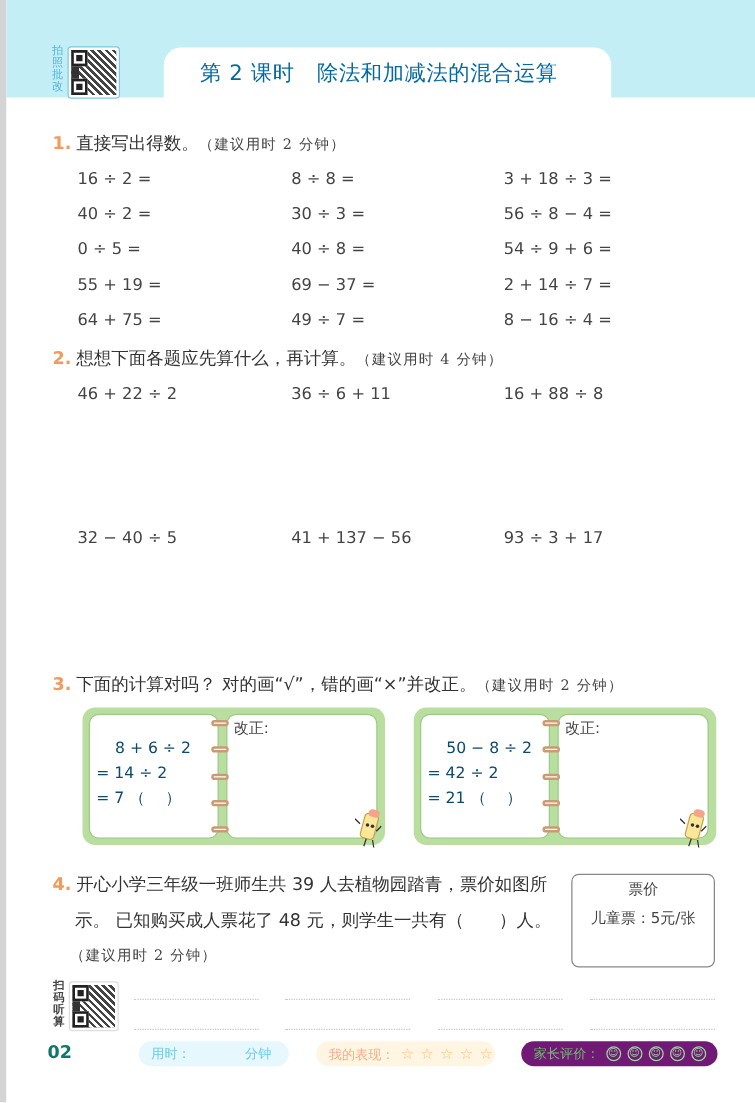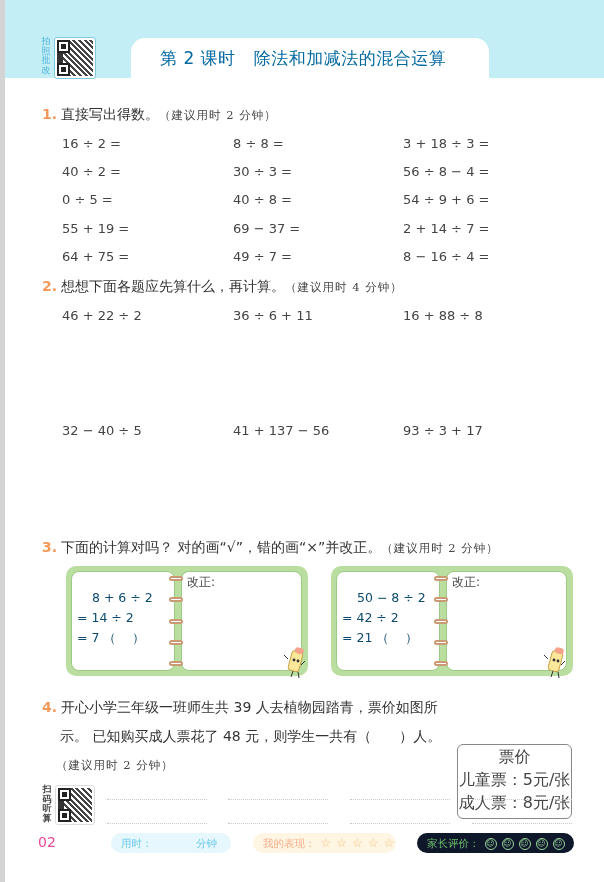--- a/index.html
+++ b/index.html
@@ -34,31 +34,31 @@
   .notebook { position: absolute; width: 242px; height: 110px; background: #b9dea0; border-radius: 10px; }
   .page-l, .page-r { position: absolute; top: 5px; height: 100px; background: #fff; border: 1.5px solid #9ccb84; border-radius: 8px; }
   .page-l { left: 5px; width: 104px; }
   .page-r { left: 115px; width: 121px; }
   .rings { position: absolute; left: 103px; top: 10px; width: 16px; height: 90px; display: flex; flex-direction: column; justify-content: space-between; }
   .ring { width: 14px; height: 5px; border: 2px solid #c99a74; border-radius: 4px; background: #fff; }
   .nb-line { position: absolute; font-size: 12.5px; color: #0c4a6e; white-space: nowrap; }
   .nb-fix { position: absolute; left: 121px; top: 8px; font-size: 12px; color: #444; }
   .pencil { position: absolute; width: 22px; height: 34px; }
 
-  .price-box { position: absolute; left: 457px; top: 699px; width: 115px; height: 75px; border: 1px solid #888; border-radius: 6px; text-align: center; font-size: 16px; color: #444; margin-top: 45px; }
+  .price-box { position: absolute; left: 457px; top: 699px; width: 115px; height: 75px; border: 1px solid #888; border-radius: 6px; text-align: center; font-size: 12px; color: #444; }
   .price-box div { height: 23px; line-height: 23px; }
 
   .dotline { position: absolute; width: 100px; height: 0; border-top: 1px dotted #c8c8c8; }
 
-  .page-num { position: absolute; left: 38px; top: 834px; font-size: 14px; font-weight: normal; color: #ec4899; }
+  .page-num { position: absolute; left: 38px; top: 834px; font-size: 14px; font-weight: bold; color: #0f766e; }
   .pill { position: absolute; top: 833px; height: 20px; border-radius: 10px; font-size: 10.5px; line-height: 20px; padding: 0 10px; white-space: nowrap; }
   .pill-time { left: 111px; width: 120px; background: #e6f8fd; color: #6cc9e8; }
   .pill-time .unit { position: absolute; right: 14px; }
   .pill-perf { left: 253px; width: 143px; background: #fff5e3; color: #f5ad8a; }
-  .pill-parent { left: 417px; width: 157px; background: #0f172a; color: #6dbf6d; }
+  .pill-parent { left: 417px; width: 157px; background: #701a75; color: #6dbf6d; }
   .glyph { margin-left: 5px; font-size: 12px; }
   .star { color: #f7c27f; }
   .smile { color: #9bd89b; display: inline-block; width: 12px; height: 12px; border: 1px solid #9bd89b; border-radius: 50%; font-size: 8px; line-height: 10px; text-align: center; vertical-align: middle; }
 </style>
 </head>
 <body>
 
 <div class="left-strip"></div>
 <div class="header-band"></div>
 <div class="title-tab"></div>
@@ -162,21 +162,20 @@
   <span class="num">4.</span><span>开心小学三年级一班师生共 39 人去植物园踏青，票价如图所</span>
 </div>
 <div class="q-head" style="left:60px;top:728px">示。 已知购买成人票花了 48 元，则学生一共有（　　）人。</div>
 <div class="q-head" style="left:56px;top:756px">
   <span class="hint">（建议用时 2 分钟）</span>
 </div>
 
 <div class="price-box">
   <div>票价</div>
   <div>儿童票：5元/张</div>
-  <div>成人票：8元/张</div>
 </div>
 
 <div class="vert-label vert-bottom">
   <div>扫</div>
   <div>码</div>
   <div>听</div>
   <div>算</div>
 </div>
 <div class="qr qr-bottom">
     <div class="qr-inner"></div>

